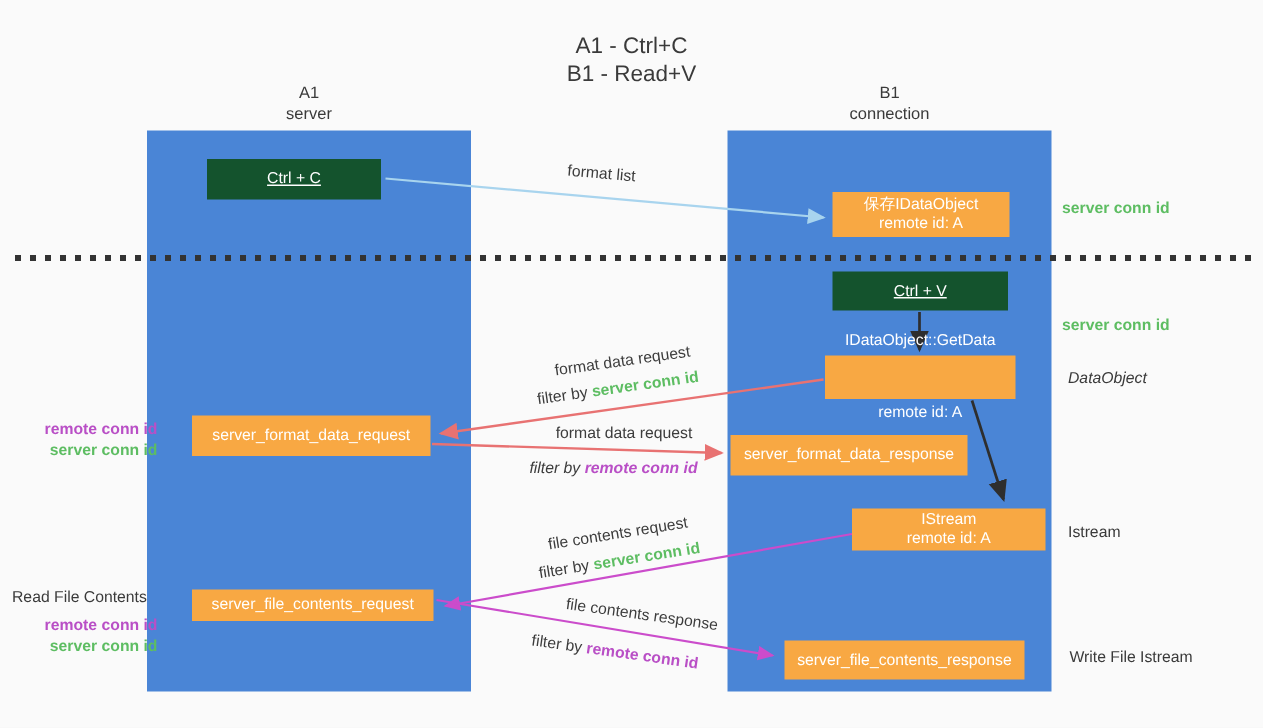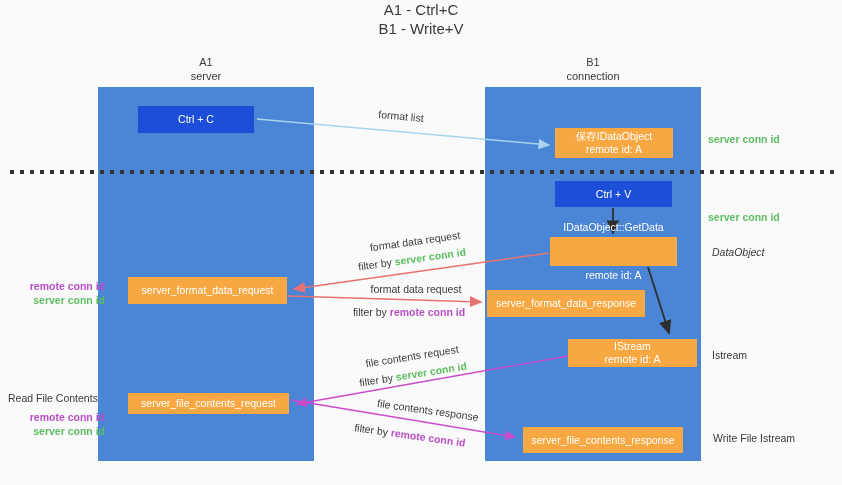--- a/index.html
+++ b/index.html
@@ -7,21 +7,21 @@
     font-family:"Liberation Sans","DejaVu Sans",sans-serif;
     background:#f2f2f2;
   }
   .stage{
     position:relative;
     width:842px;height:485px;
     background:#fafafa;
     overflow:hidden;
   }
   .title{
-    position:absolute;left:0;top:0;width:842px;
+    position:absolute;left:0;top:21px;width:842px;
     text-align:center;color:#3a3a3a;
     font-size:15px;line-height:19px;
   }
   .col-header{
     position:absolute;top:55px;text-align:center;
     color:#3a3a3a;font-size:11px;line-height:14px;
   }
   .lifeline{
     position:absolute;top:87px;height:374px;
     background:#4a85d6;
@@ -34,21 +34,21 @@
   .arrows{
     position:absolute;left:0;top:0;z-index:4;pointer-events:none;
   }
   .node{
     position:absolute;z-index:5;
     display:flex;flex-direction:column;align-items:center;justify-content:center;
     color:#fff;text-align:center;
     font-size:10.5px;line-height:13px;
     box-sizing:border-box;white-space:nowrap;
   }
-  .green-node{background:#1d4ed8;}
+  .green-node{background:#14532d;text-decoration:underline;}
   .orange-node{background:#f8a843;}
   .alabel{
     position:absolute;z-index:6;white-space:nowrap;
     color:#3c3c3c;font-size:10.5px;
     transform-origin:center center;
   }
   .side-label{
     position:absolute;z-index:6;white-space:nowrap;
     font-size:10.5px;color:#3a3a3a;
   }
@@ -60,21 +60,21 @@
   }
   .sp{margin-right:3px;}
 </style>
 </head>
 <body>
 
 <div class="stage">
 
   <div class="title">
     <div>A1 - Ctrl+C</div>
-    <div>B1 - Write+V</div>
+    <div>B1 - Read+V</div>
   </div>
 
   <div class="col-header" style="left:98px;width:216px;">
     <div>A1</div>
     <div>server</div>
   </div>
   <div class="col-header" style="left:485px;width:216px;">
     <div>B1</div>
     <div>connection</div>
   </div>
@@ -148,21 +148,21 @@
   </div>
 
   <div class="alabel" style="left:401px;top:116px;transform:translate(-50%,-50%) rotate(5deg);">format list</div>
 
   <div class="alabel" style="left:415px;top:241px;transform:translate(-50%,-50%) rotate(-8deg);">format data request</div>
   <div class="alabel" style="left:412px;top:259px;transform:translate(-50%,-50%) rotate(-8deg);">
     <span class="sp">filter by</span><span class="green-text">server conn id</span>
   </div>
 
   <div class="alabel" style="left:416px;top:289px;transform:translate(-50%,-50%);">format data request</div>
-  <div class="alabel" style="left:409px;top:312px;transform:translate(-50%,-50%);">
+  <div class="alabel" style="left:409px;top:312px;transform:translate(-50%,-50%);font-style:italic;">
     <span class="sp">filter by</span><span class="purple-text">remote conn id</span>
   </div>
 
   <div class="alabel" style="left:412px;top:356px;transform:translate(-50%,-50%) rotate(-9deg);">file contents request</div>
   <div class="alabel" style="left:413px;top:374px;transform:translate(-50%,-50%) rotate(-9deg);">
     <span class="sp">filter by</span><span class="green-text">server conn id</span>
   </div>
 
   <div class="alabel" style="left:428px;top:410px;transform:translate(-50%,-50%) rotate(8deg);">file contents response</div>
   <div class="alabel" style="left:410px;top:435px;transform:translate(-50%,-50%) rotate(8deg);">

